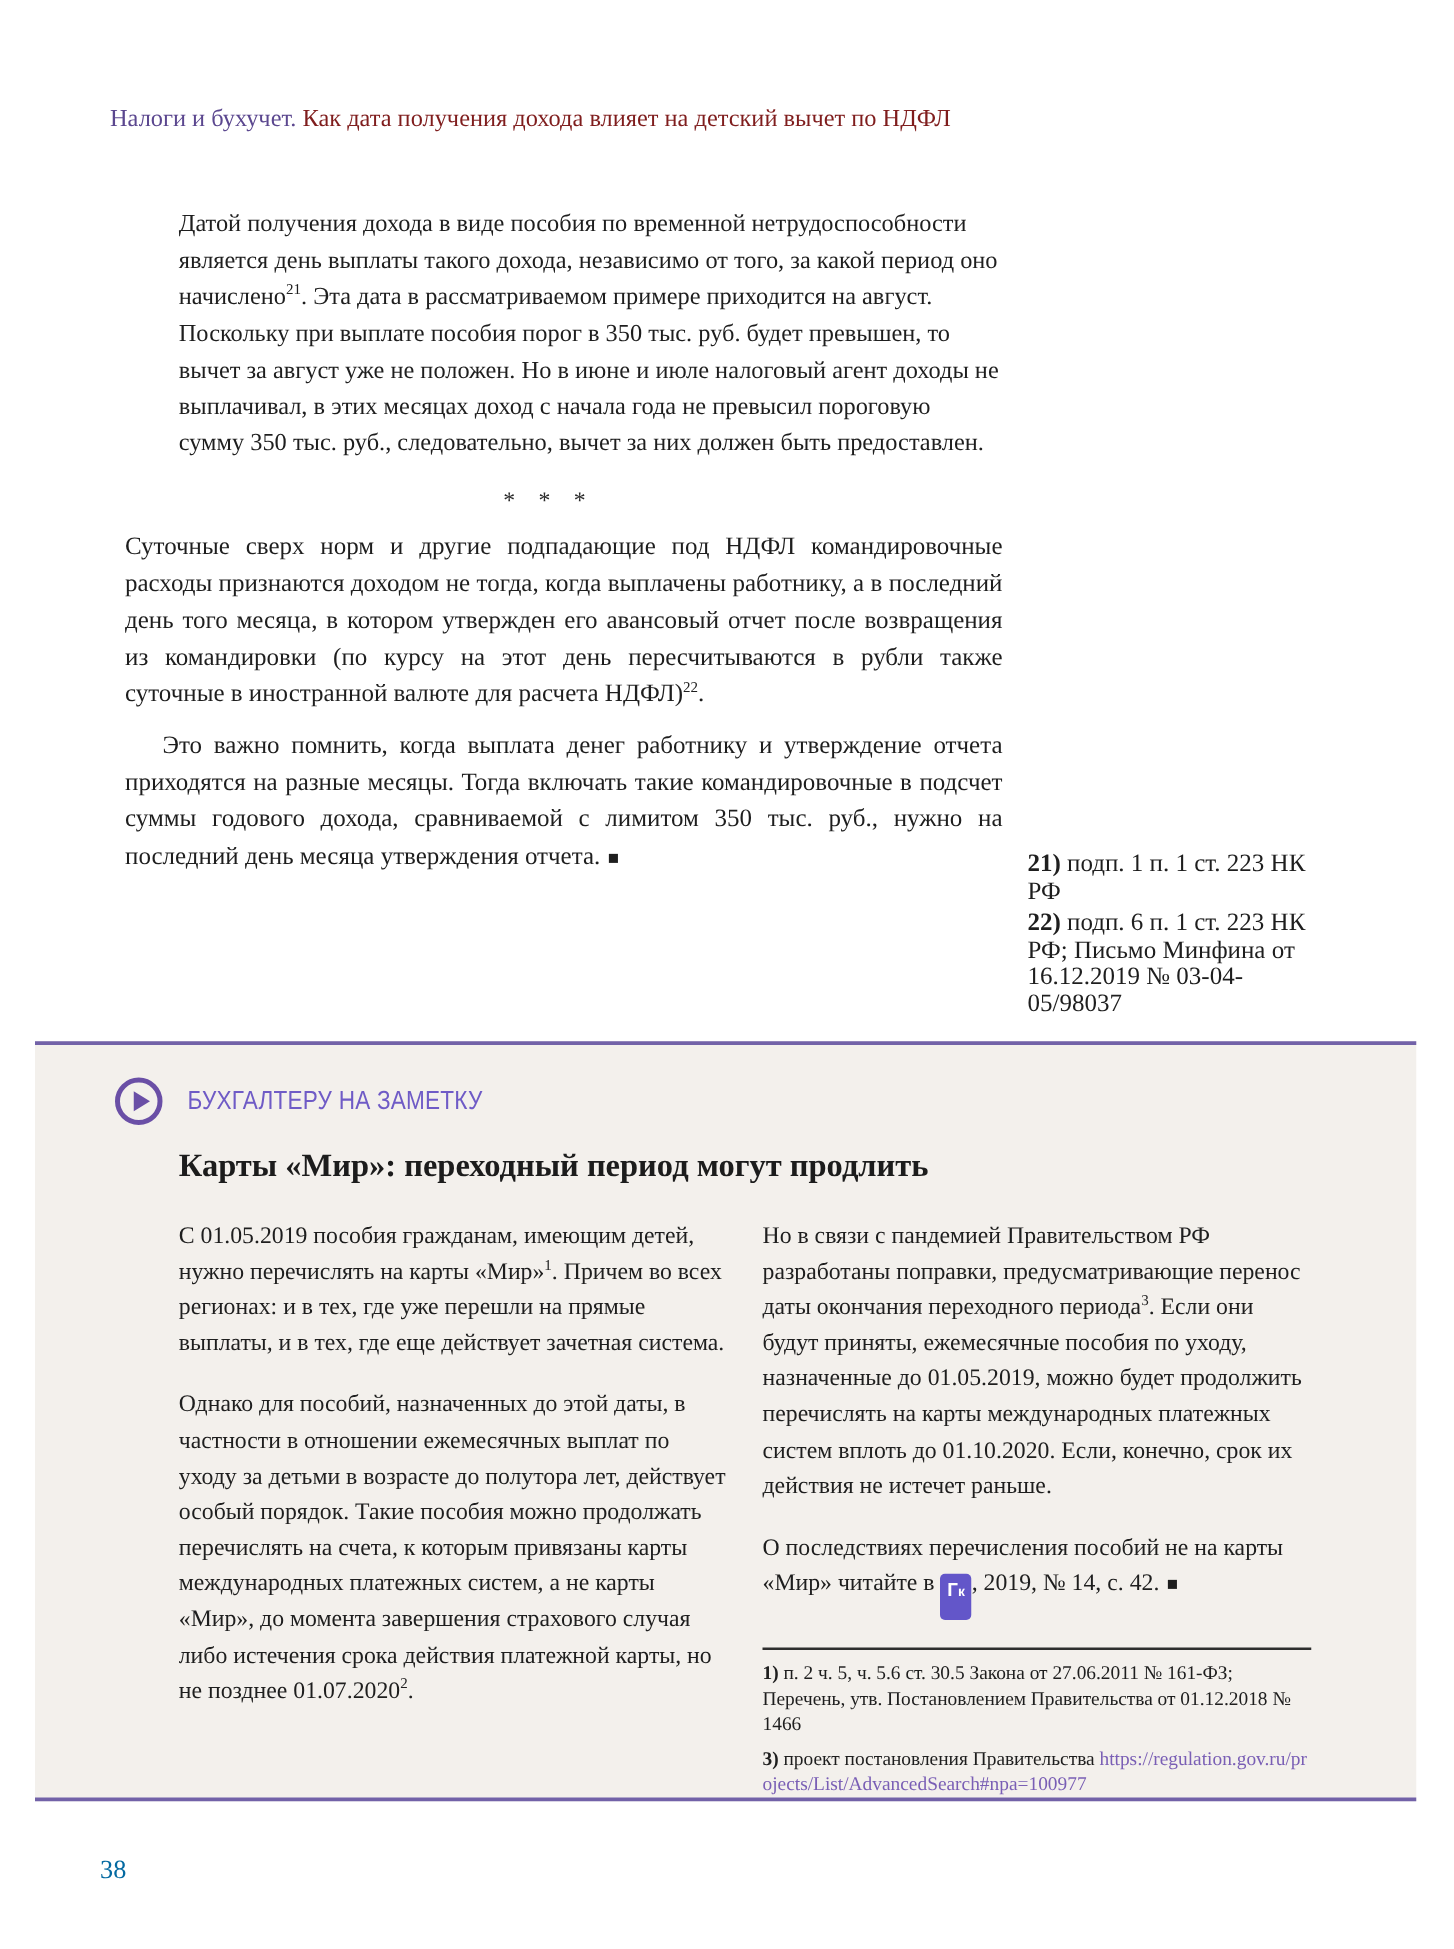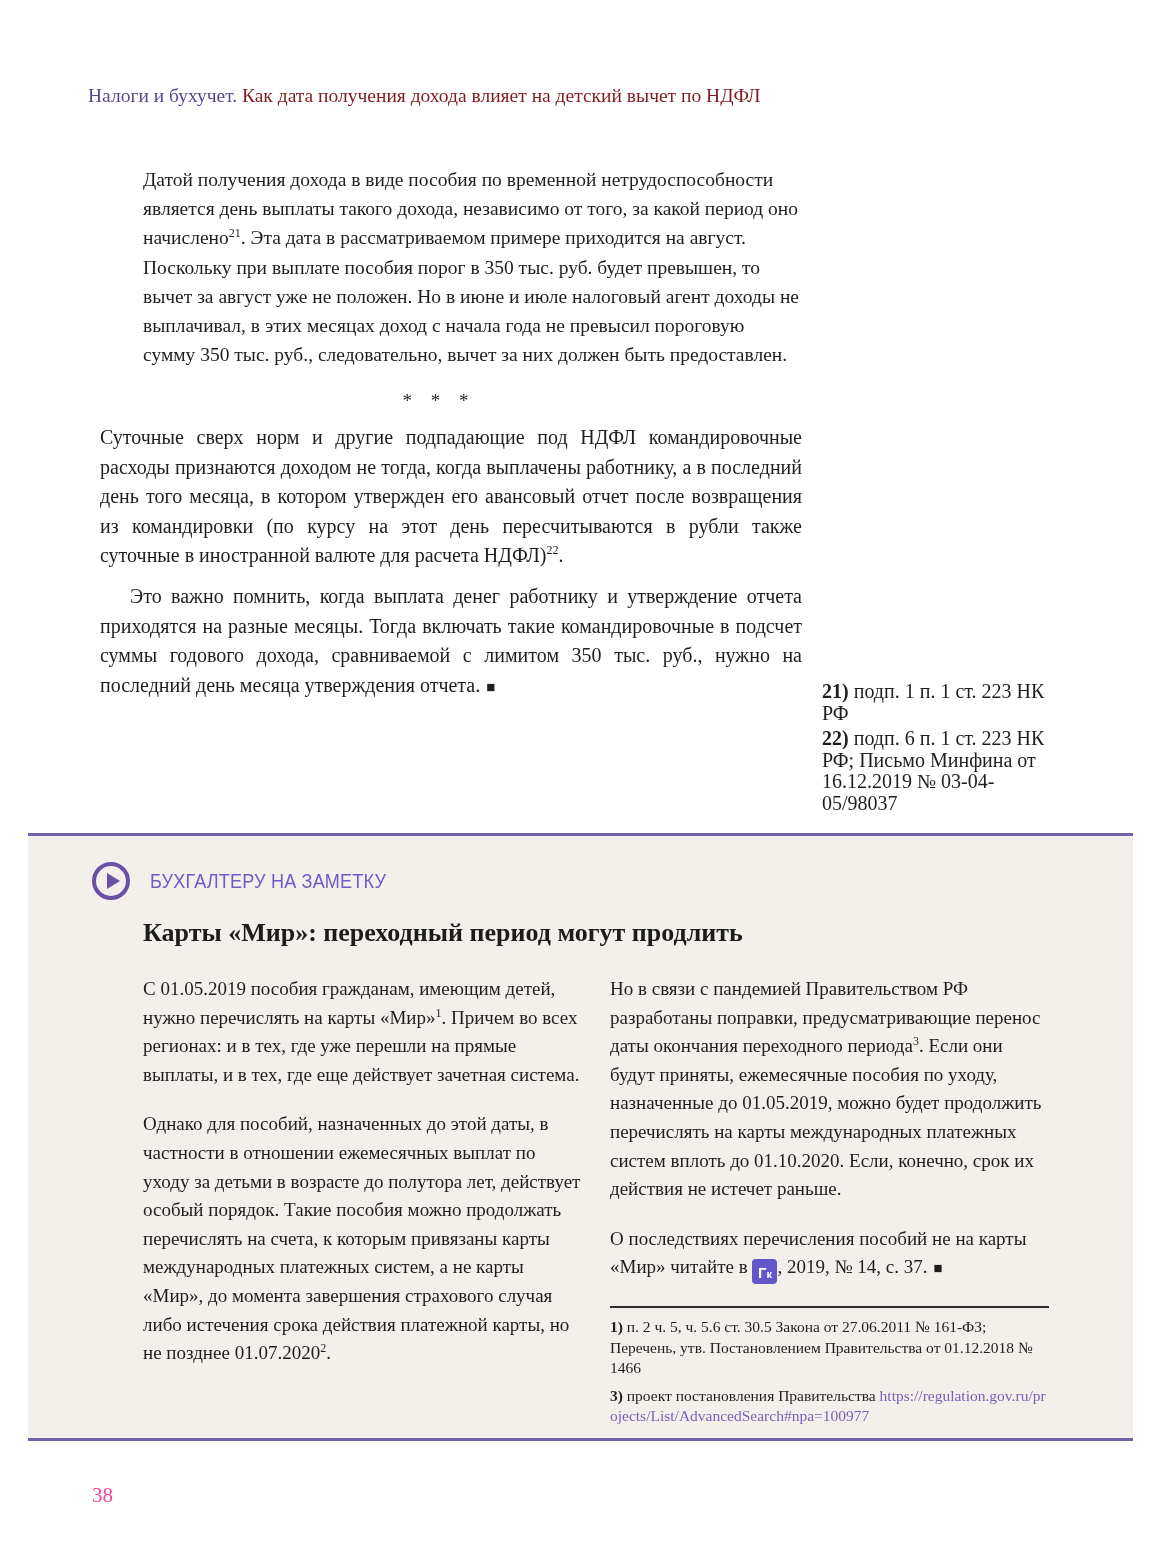--- a/index.html
+++ b/index.html
@@ -68,34 +68,34 @@
     font-size:26px;font-weight:bold;color:#1c1c1c;
   }
   .note-cols{
     position:absolute;left:115px;top:139px;right:84px;
     display:flex;gap:28px;
   }
   .ncol{flex:1 1 0;font-size:19px;line-height:28.6px;text-align:left;}
   .ncol p{margin:0;}
   .ncol p + p{margin-top:21px;}
   .gk-icon{
-    display:inline-block;width:25px;height:25px;line-height:25px;
+    display:inline-block;width:25px;height:37px;line-height:25px;
     background:#6356c9;border-radius:4px;color:#ffffff;text-align:center;
     vertical-align:-5px;
     font-family:"Liberation Sans","DejaVu Sans",sans-serif;font-weight:bold;
   }
   .gk-big{font-size:15px;}
   .gk-small{font-size:11px;}
   .fnote-divider{margin-top:22px;border-top:2px solid #2e2e2e;height:0;}
   .fnotes{margin-top:9px;font-size:15.5px;line-height:20.5px;}
   .fnote{margin-bottom:7px;}
   .fnote-num{font-weight:bold;}
   .fnote-link{color:#7a5fb5;text-decoration:none;word-break:break-all;}
   
-  .page-number{position:absolute;left:92px;top:1483px;font-size:21px;color:#ec4899;}
+  .page-number{position:absolute;left:80px;top:1483px;font-size:21px;color:#0369a1;}
 </style>
 </head>
 <body>
 
 <div class="page">
 
   <div class="article">
 
     <div class="page-header">
       <span class="brand">Налоги и бухучет.</span><span class="doc-title"> Как дата получения дохода влияет на детский вычет по НДФЛ</span>
@@ -128,21 +128,21 @@
     <div class="note-cols">
 
       <div class="ncol">
         <p><span>С 01.05.2019 пособия гражданам, имеющим детей, нужно перечислять на карты «Мир»</span><sup>1</sup><span>. Причем во всех регионах: и в тех, где уже перешли на прямые выплаты, и в тех, где еще действует зачетная система.</span></p>
         <p><span>Однако для пособий, назначенных до этой даты, в частности в отношении ежемесячных выплат по уходу за детьми в возрасте до полутора лет, действует особый порядок. Такие пособия можно продолжать перечислять на счета, к которым привязаны карты международных платежных систем, а не карты «Мир», до момента завершения страхового случая либо истечения срока действия платежной карты, но не позднее 01.07.2020</span><sup>2</sup><span>.</span></p>
       </div>
 
       <div class="ncol">
         <p><span>Но в связи с пандемией Правительством РФ разработаны поправки, предусматривающие перенос даты окончания переходного периода</span><sup>3</sup><span>. Если они будут приняты, ежемесячные пособия по уходу, назначенные до 01.05.2019, можно будет продолжить перечислять на карты международных платежных систем вплоть до 01.10.2020. Если, конечно, срок их действия не истечет раньше.</span></p>
 
-        <p><span>О последствиях перечисления пособий не на карты «Мир» читайте в </span><span class="gk-icon"><span class="gk-big">Г</span><span class="gk-small">к</span></span><span>, 2019, № 14, с. 37.</span><span class="end-mark">■</span></p>
+        <p><span>О последствиях перечисления пособий не на карты «Мир» читайте в </span><span class="gk-icon"><span class="gk-big">Г</span><span class="gk-small">к</span></span><span>, 2019, № 14, с. 42.</span><span class="end-mark">■</span></p>
 
         <div class="fnote-divider"></div>
 
         <div class="fnotes">
           <div class="fnote"><span class="fnote-num">1)</span><span> п. 2 ч. 5, ч. 5.6 ст. 30.5 Закона от 27.06.2011 № 161-ФЗ; Перечень, утв. Постановлением Правительства от 01.12.2018 № 1466</span></div>
           <div class="fnote"><span class="fnote-num">3)</span><span> проект постановления Правительства </span><a href="#" class="fnote-link">https://regulation.gov.ru/projects/List/AdvancedSearch#npa=100977</a></div>
         </div>
       </div>
 
     </div>

